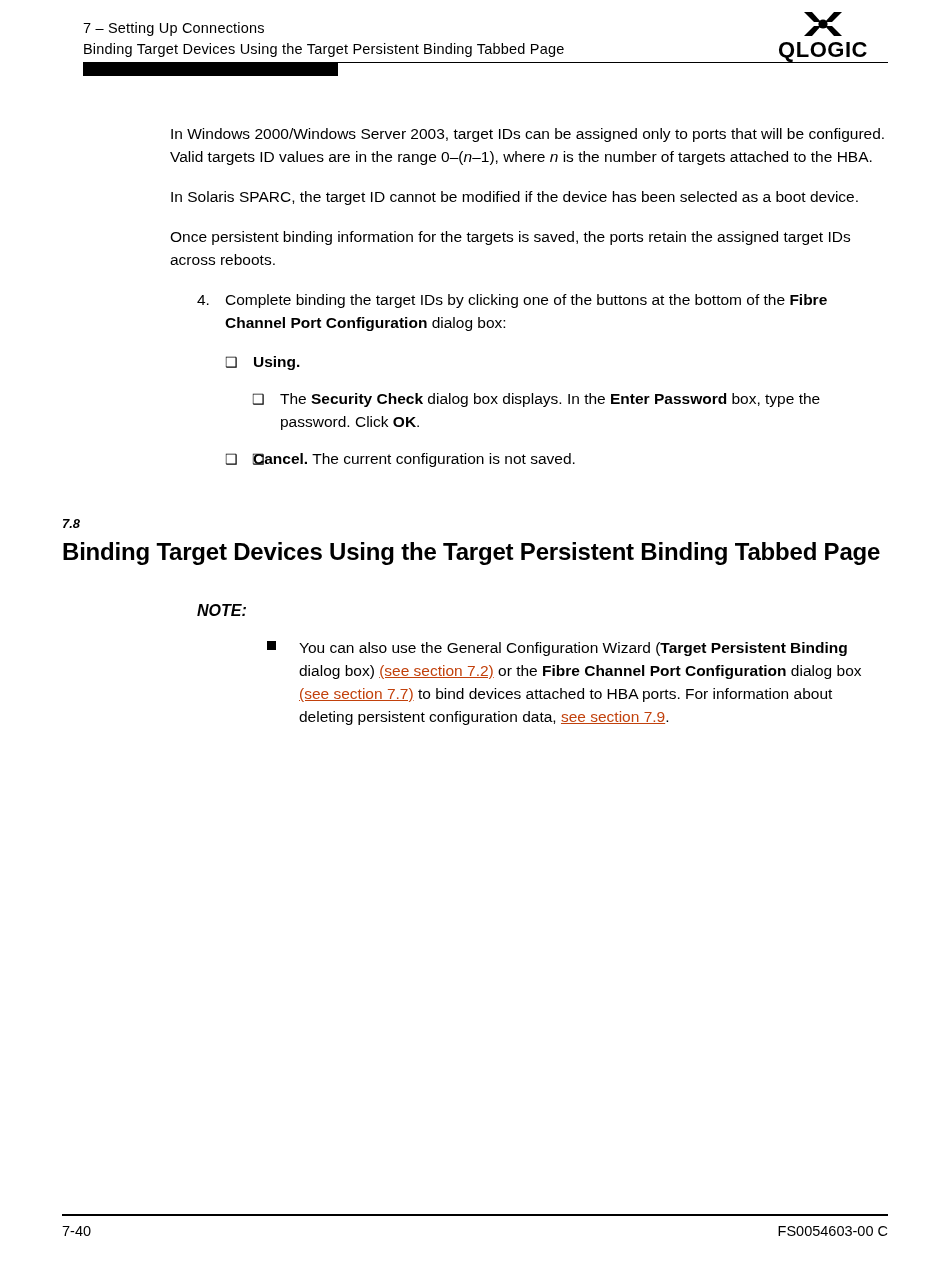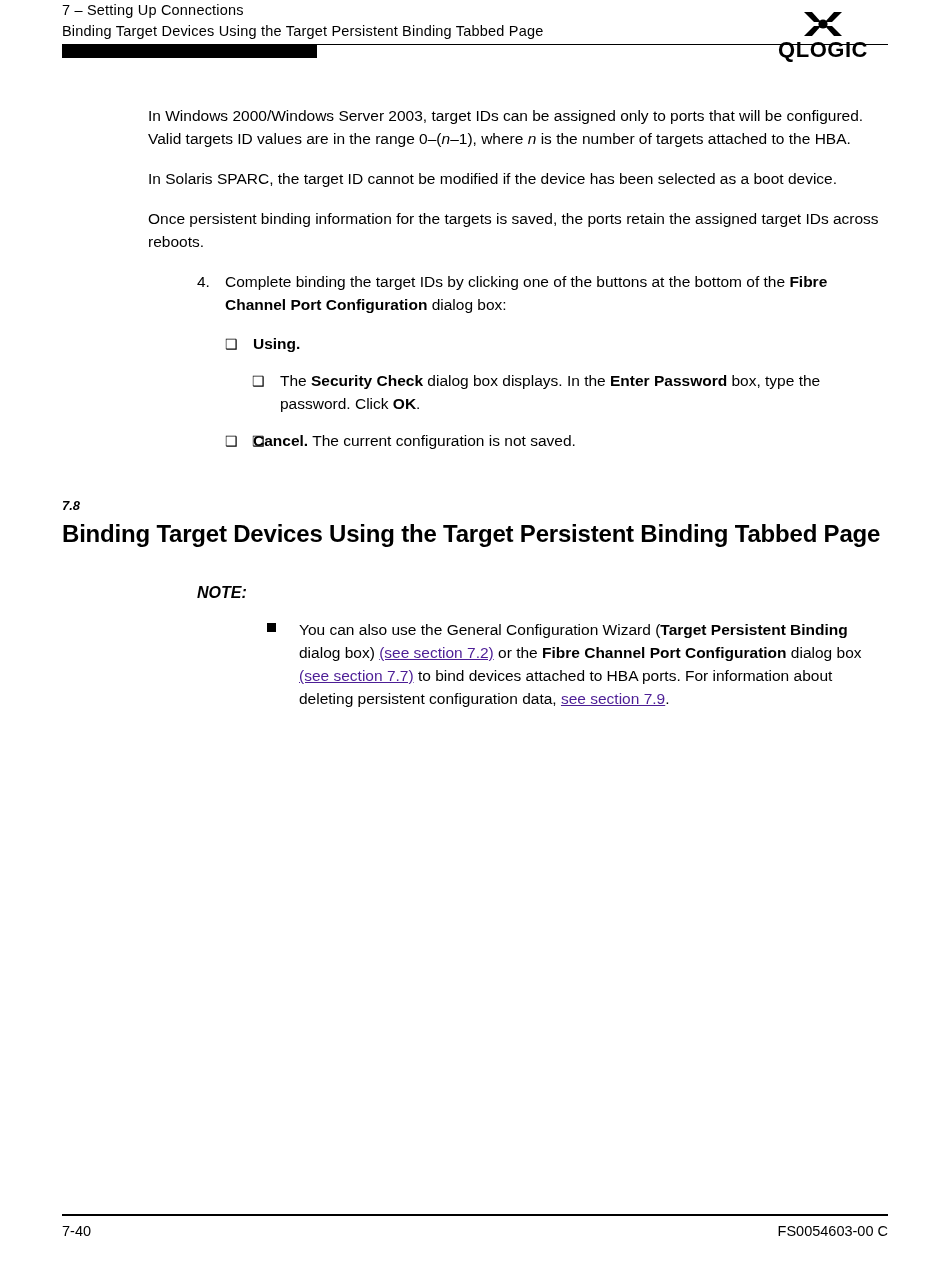--- a/index.html
+++ b/index.html
@@ -19,21 +19,23 @@
     position: relative;
     width: 950px;
     height: 1267px;
     box-sizing: border-box;
     padding: 0 62px;
   }
 
   
   .header {
     position: relative;
+    padding-top: 18px;
     height: 76px;
+    margin-left: 21px;
   }
   .header-lines {
     font-size: 14.5px;
     line-height: 21px;
     letter-spacing: 0.2px;
   }
   .header-line1 { }
   .header-line2 { }
 
   .logo {
@@ -69,21 +71,21 @@
     margin-top: 0px;
   }
 
   
   .content {
     margin-top: 28px;
     font-size: 15.5px;
     line-height: 23px;
   }
   .indent-1 {
-    margin-left: 86px;
+    margin-left: 108px;
     margin-right: 2px;
   }
   p {
     margin: 0 0 17px 0;
   }
   .numbered {
     position: relative;
     margin-left: 135px;
     margin-right: 0px;
     padding-left: 28px;
@@ -149,21 +151,21 @@
   }
   .note-item .sq {
     position: absolute;
     left: 0;
     top: 5px;
     width: 9px;
     height: 9px;
     background: #000;
   }
   .xref {
-    color: #4c1d95;
+    color: #c2410c;
   }
 
   
   .footer {
     position: absolute;
     left: 62px;
     right: 62px;
     bottom: 28px;
   }
   .footer-rule {

